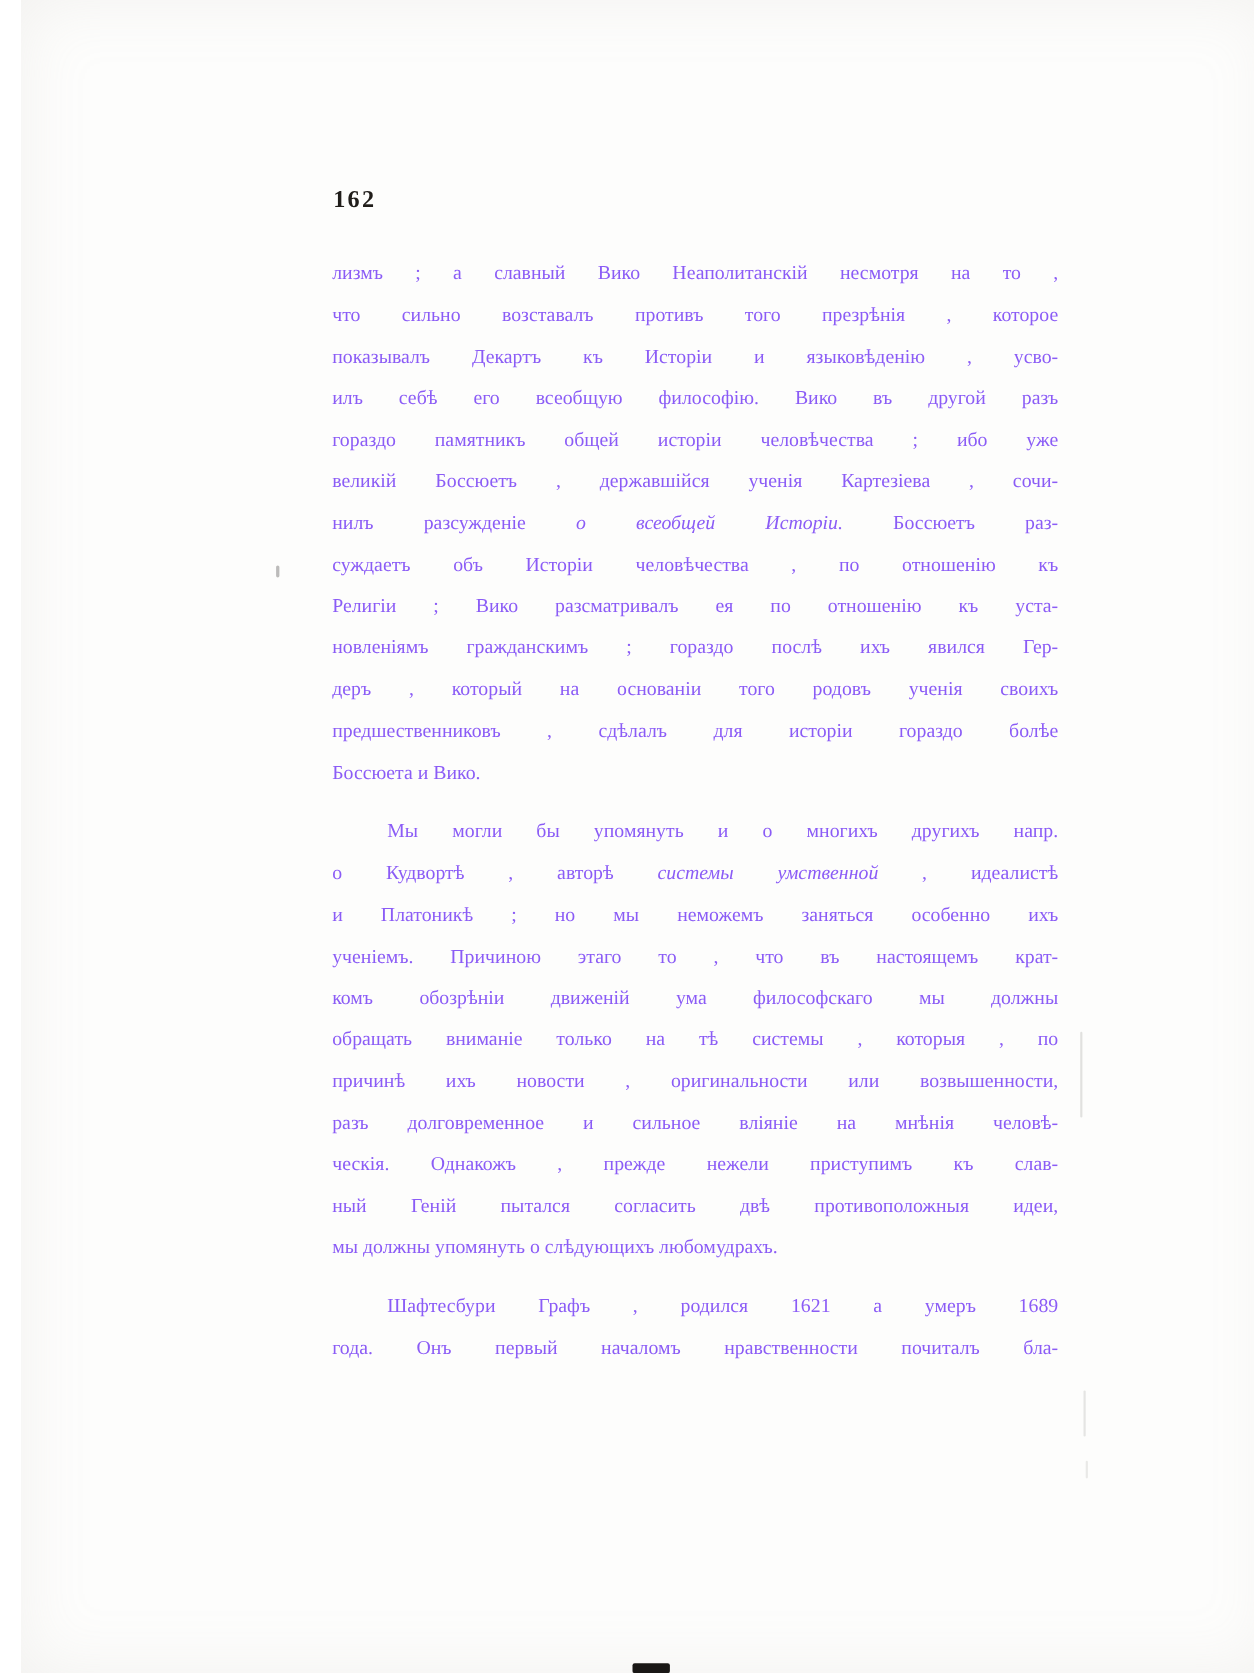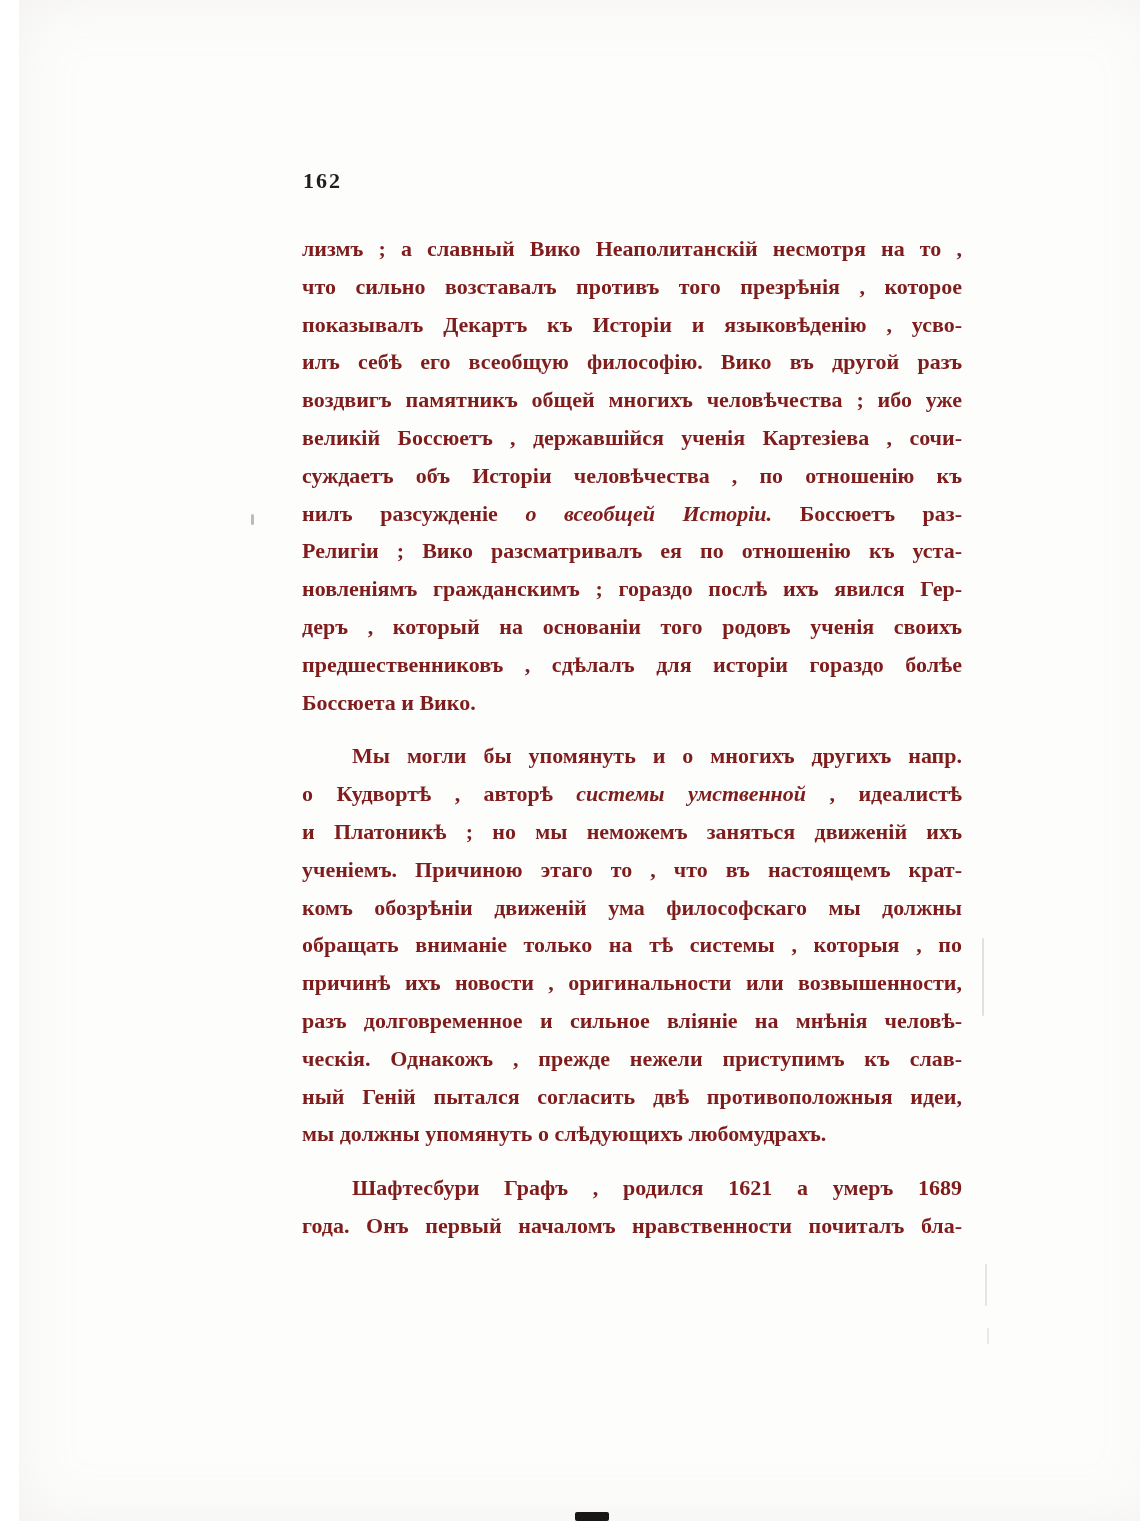--- a/index.html
+++ b/index.html
@@ -24,24 +24,24 @@
     font-size: 22px;
     font-weight: 700;
     letter-spacing: 2px;
     color: #201d1a;
   }
   .text-block {
     position: absolute;
     left: 283px;
     top: 230px;
     width: 660px;
-    font-size: 22px;
-    font-weight: 700;
+    font-size: 18px;
+    font-weight: 400;
     line-height: 37.8px;
-    color: #7f1d1d;
+    color: #8b5cf6;
   }
   .paragraph { margin: 0; }
   .paragraph + .paragraph { margin-top: 16px; }
   .line {
     text-align: justify;
     text-align-last: justify;
     min-height: 37.8px;
   }
   .line.end {
     text-align-last: left;
@@ -80,34 +80,34 @@
 
 <div class="page">
   <div class="page-number">162</div>
 
   <div class="text-block" id="text-block">
       <div class="paragraph">
         <div class="line"><span class="seg">лизмъ ; а славный Вико Неаполитанскій несмотря на то ,</span></div>
         <div class="line"><span class="seg">что сильно возставалъ противъ того презрѣнія , которое</span></div>
         <div class="line"><span class="seg">показывалъ Декартъ къ Исторіи и языковѣденію , усво-</span></div>
         <div class="line"><span class="seg">илъ себѣ его всеобщую философію. Вико въ другой разъ</span></div>
-        <div class="line"><span class="seg">воздвигъ памятникъ общей многихъ человѣчества ; ибо уже</span></div>
+        <div class="line"><span class="seg">гораздо памятникъ общей исторіи человѣчества ; ибо уже</span></div>
         <div class="line"><span class="seg">великій Боссюетъ , державшійся ученія Картезіева , сочи-</span></div>
+        <div class="line"><span class="seg">нилъ разсужденіе </span><span class="seg italic">о всеобщей Исторіи.</span><span class="seg"> Боссюетъ раз-</span></div>
         <div class="line"><span class="seg">суждаетъ объ Исторіи человѣчества , по отношенію къ</span></div>
-        <div class="line"><span class="seg">нилъ разсужденіе </span><span class="seg italic">о всеобщей Исторіи.</span><span class="seg"> Боссюетъ раз-</span></div>
         <div class="line"><span class="seg">Религіи ; Вико разсматривалъ ея по отношенію къ уста-</span></div>
         <div class="line"><span class="seg">новленіямъ гражданскимъ ; гораздо послѣ ихъ явился Гер-</span></div>
         <div class="line"><span class="seg">деръ , который на основаніи того родовъ ученія своихъ</span></div>
         <div class="line"><span class="seg">предшественниковъ , сдѣлалъ для исторіи гораздо болѣе</span></div>
         <div class="line end"><span class="seg">Боссюета и Вико.</span></div>
       </div>
       <div class="paragraph indent">
         <div class="line"><span class="seg">Мы могли бы упомянуть и о многихъ другихъ напр.</span></div>
         <div class="line"><span class="seg">о Кудвортѣ , авторѣ </span><span class="seg italic">системы умственной</span><span class="seg"> , идеалистѣ</span></div>
-        <div class="line"><span class="seg">и Платоникѣ ; но мы неможемъ заняться движеній ихъ</span></div>
+        <div class="line"><span class="seg">и Платоникѣ ; но мы неможемъ заняться особенно ихъ</span></div>
         <div class="line"><span class="seg">ученіемъ. Причиною этаго то , что въ настоящемъ крат-</span></div>
         <div class="line"><span class="seg">комъ обозрѣніи движеній ума философскаго мы должны</span></div>
         <div class="line"><span class="seg">обращать вниманіе только на тѣ системы , которыя , по</span></div>
         <div class="line"><span class="seg">причинѣ ихъ новости , оригинальности или возвышенности,</span></div>
         <div class="line"><span class="seg">разъ долговременное и сильное вліяніе на мнѣнія человѣ-</span></div>
         <div class="line"><span class="seg">ческія. Однакожъ , прежде нежели приступимъ къ слав-</span></div>
         <div class="line"><span class="seg">ный Геній пытался согласить двѣ противоположныя идеи,</span></div>
         <div class="line end"><span class="seg">мы должны упомянуть о слѣдующихъ любомудрахъ.</span></div>
       </div>
       <div class="paragraph indent">

